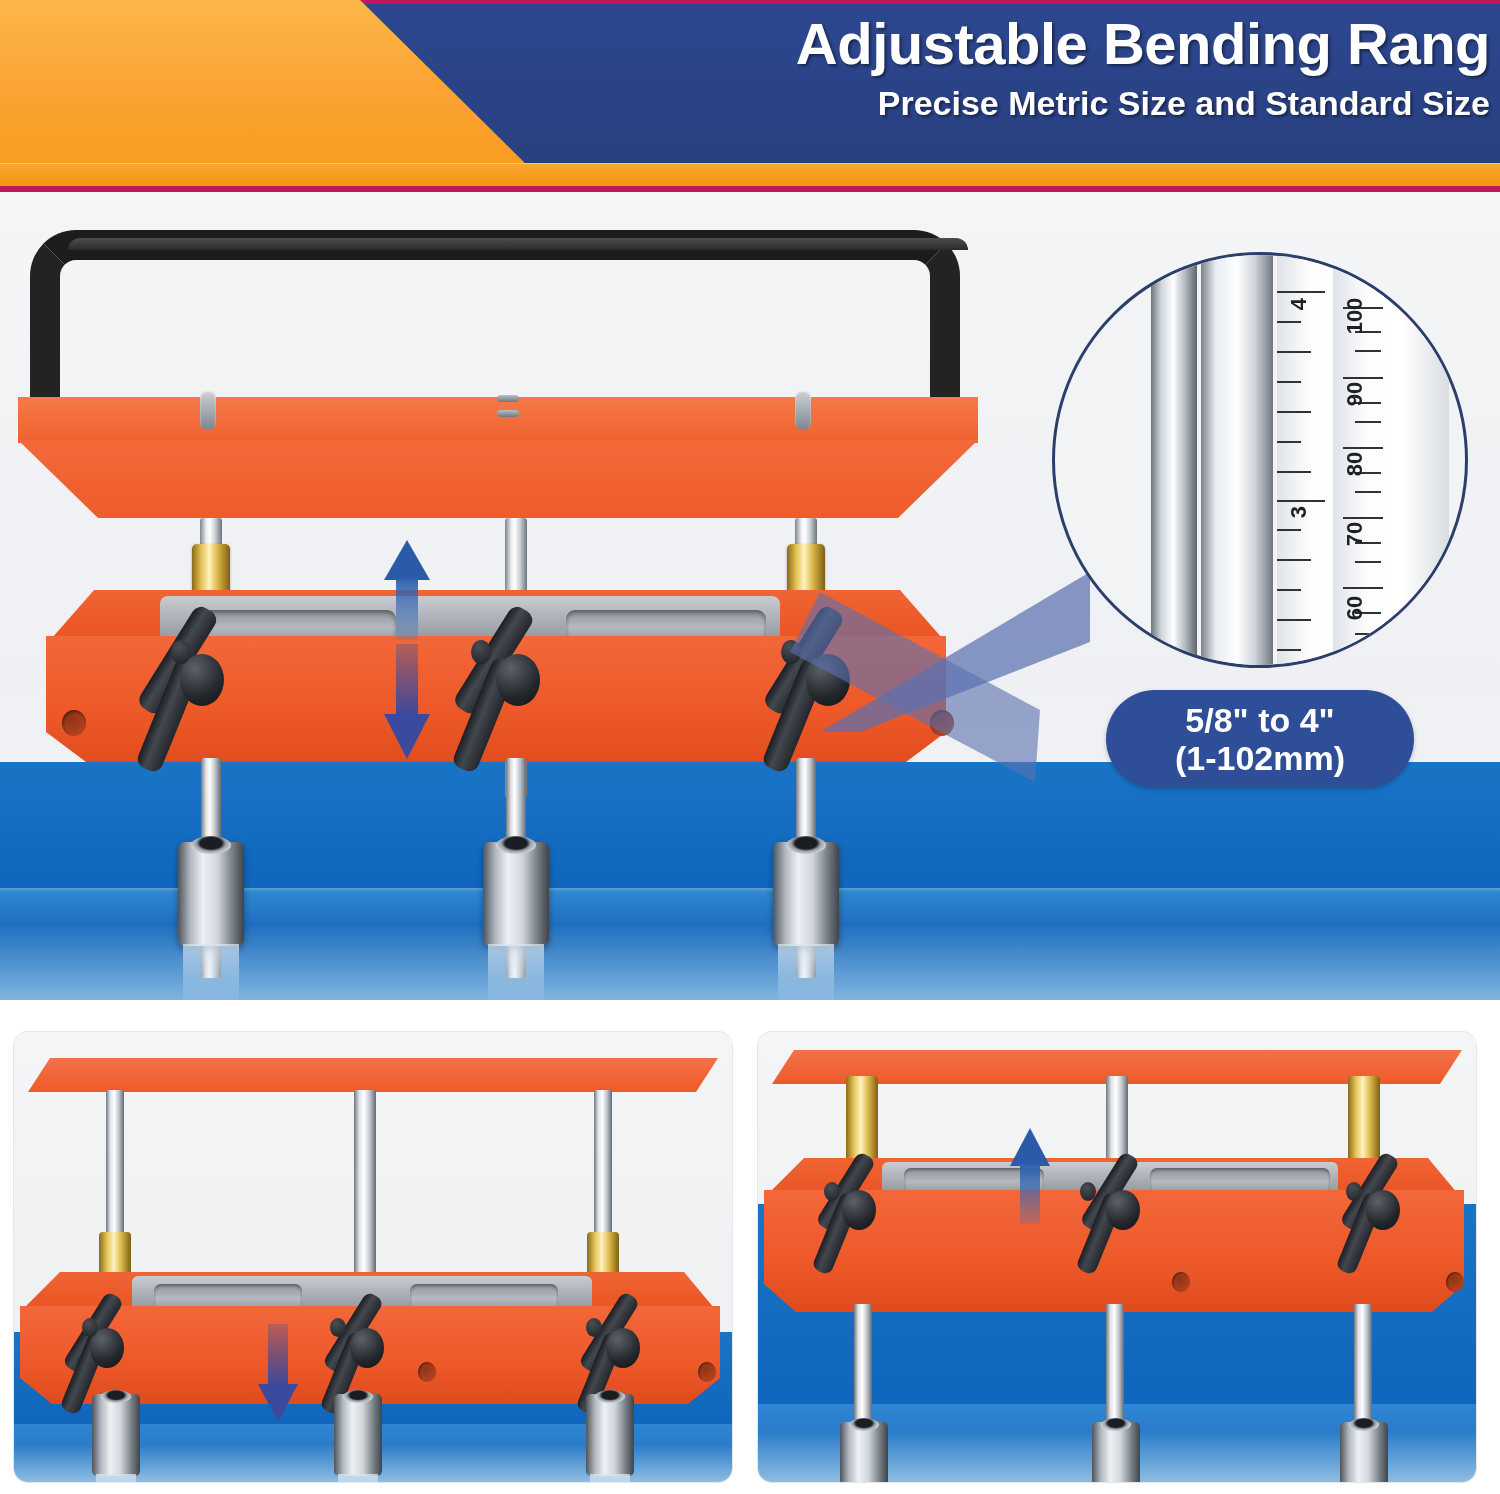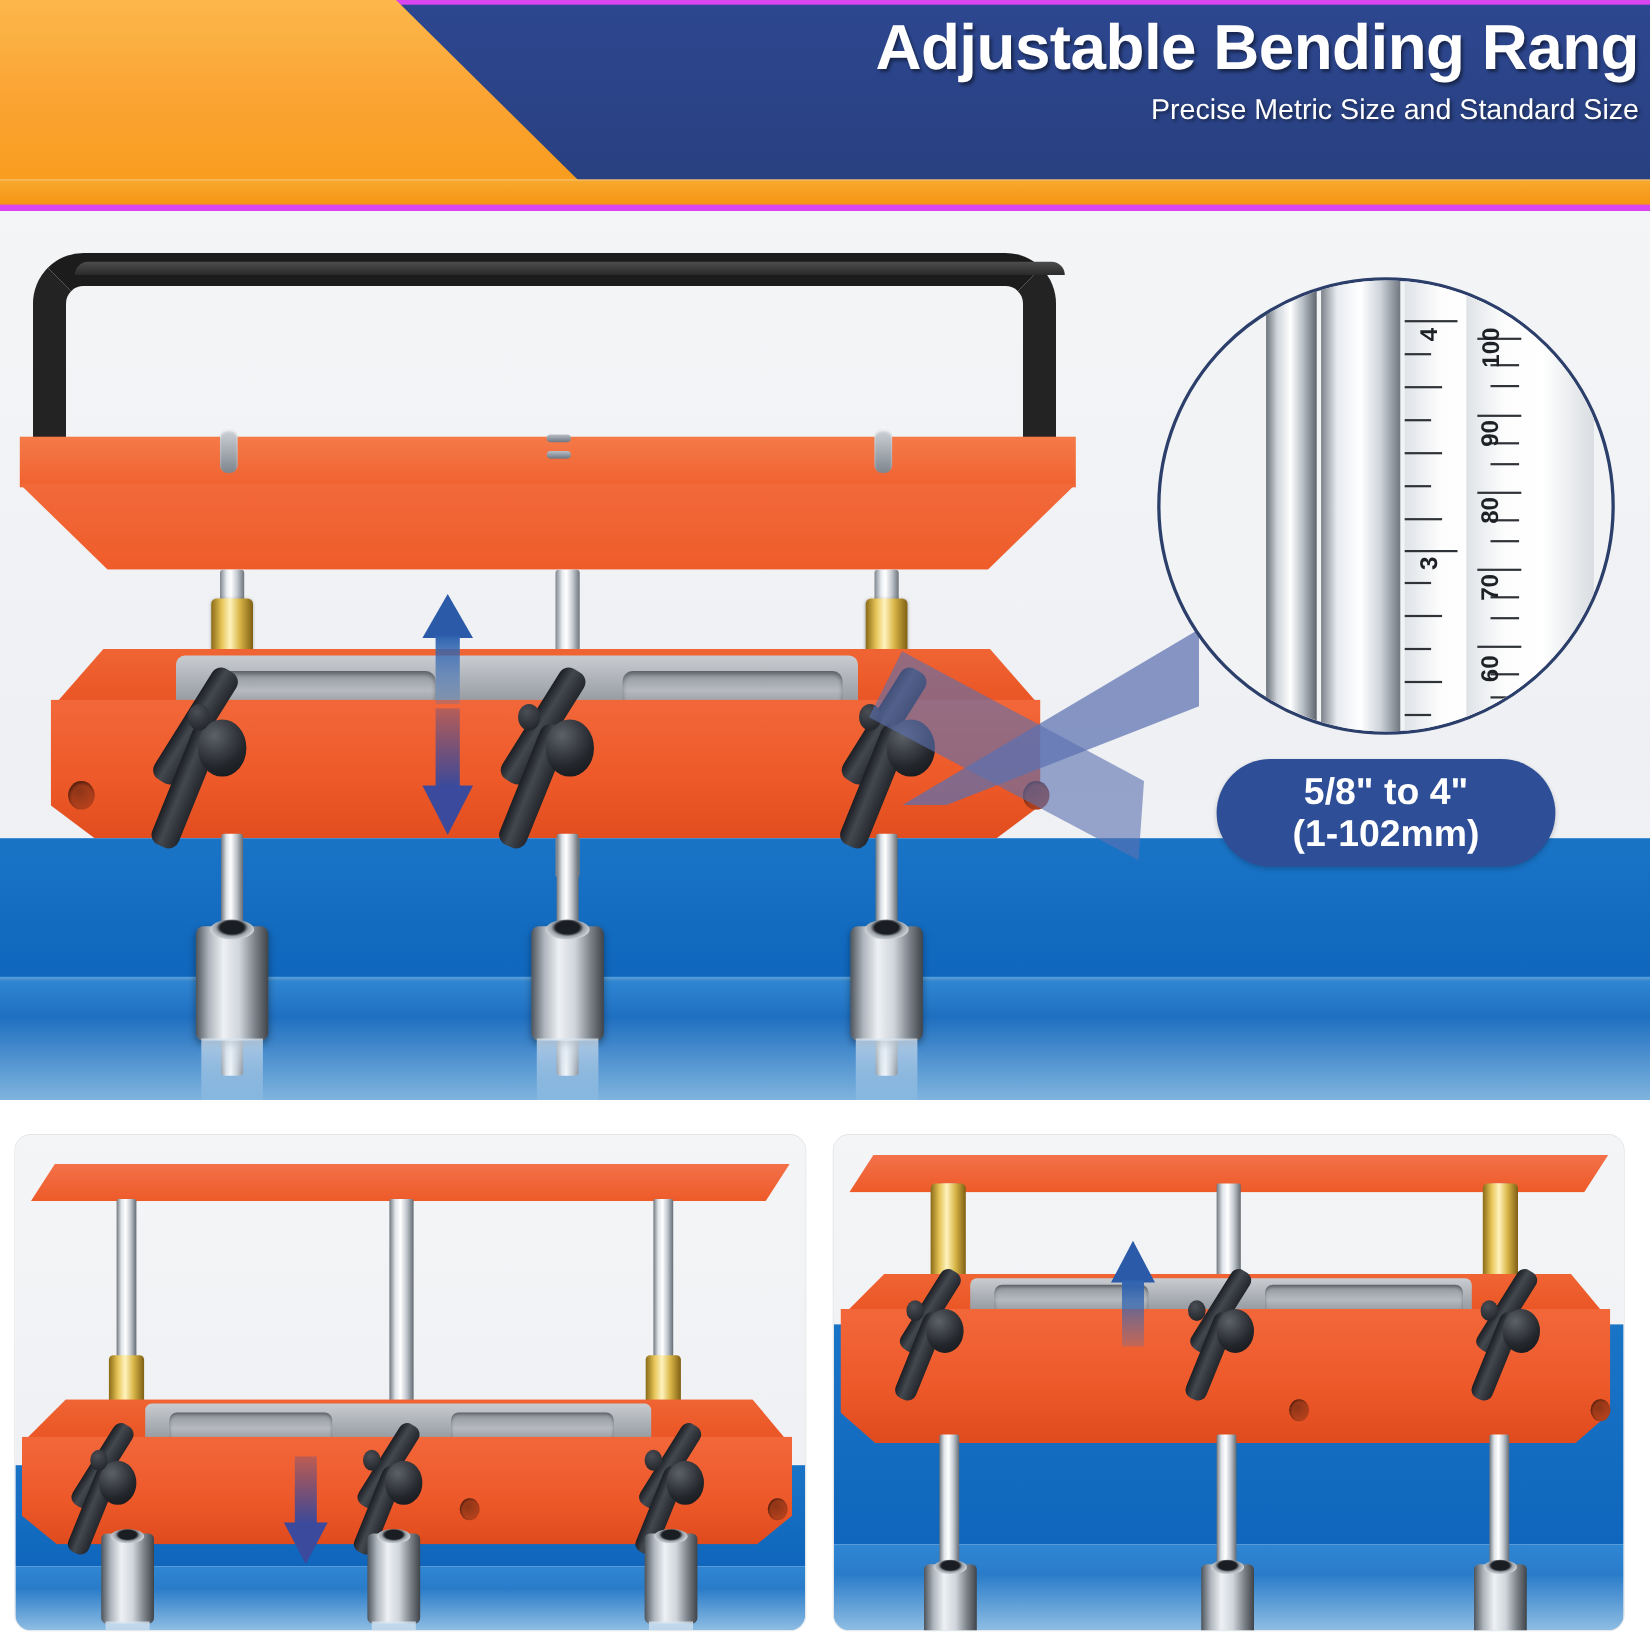--- a/index.html
+++ b/index.html
@@ -8,21 +8,21 @@
   #page{
     position:relative;
     width:1500px;height:1494px;
     background:#ffffff;
     overflow:hidden;
   }
 
   
   .banner{
     position:absolute;left:0;top:0;width:1500px;height:192px;
-    background:#d946ef;overflow:hidden;
+    background:#be185d;overflow:hidden;
   }
   .banner-blue{
     position:absolute;left:0;top:4px;width:1500px;height:167px;
     background:linear-gradient(180deg,#2d4790 0%,#28407f 100%);
     clip-path:polygon(0 0,1500px 0,1500px 100%,0 100%);
   }
   .banner-orange{
     position:absolute;left:-60px;top:0;width:660px;height:192px;
     background:linear-gradient(180deg,#fcb74a 0%,#fba434 45%,#f89a16 100%);
     clip-path:polygon(0 0,420px 0,600px 178px,0 178px);
@@ -38,21 +38,21 @@
   .banner-txt{
     position:absolute;left:560px;top:14px;width:930px;
     text-align:right;color:#ffffff;
   }
   .banner-title{
     font-size:58px;font-weight:bold;letter-spacing:-0.5px;line-height:1.05;
     text-shadow:2px 2px 3px rgba(0,0,0,.45);
     white-space:nowrap;
   }
   .banner-sub{
-    font-size:26px;font-weight:normal;margin-top:10px;line-height:1.1;
+    font-size:34px;font-weight:bold;margin-top:10px;line-height:1.1;
     text-shadow:2px 2px 3px rgba(0,0,0,.45);
     white-space:nowrap;
   }
 
   
   .hero{
     position:absolute;left:0;top:192px;width:1500px;height:808px;
     background:linear-gradient(180deg,#f4f5f7 0%,#eef0f3 60%,#f2f3f5 100%);
     overflow:hidden;
   }

